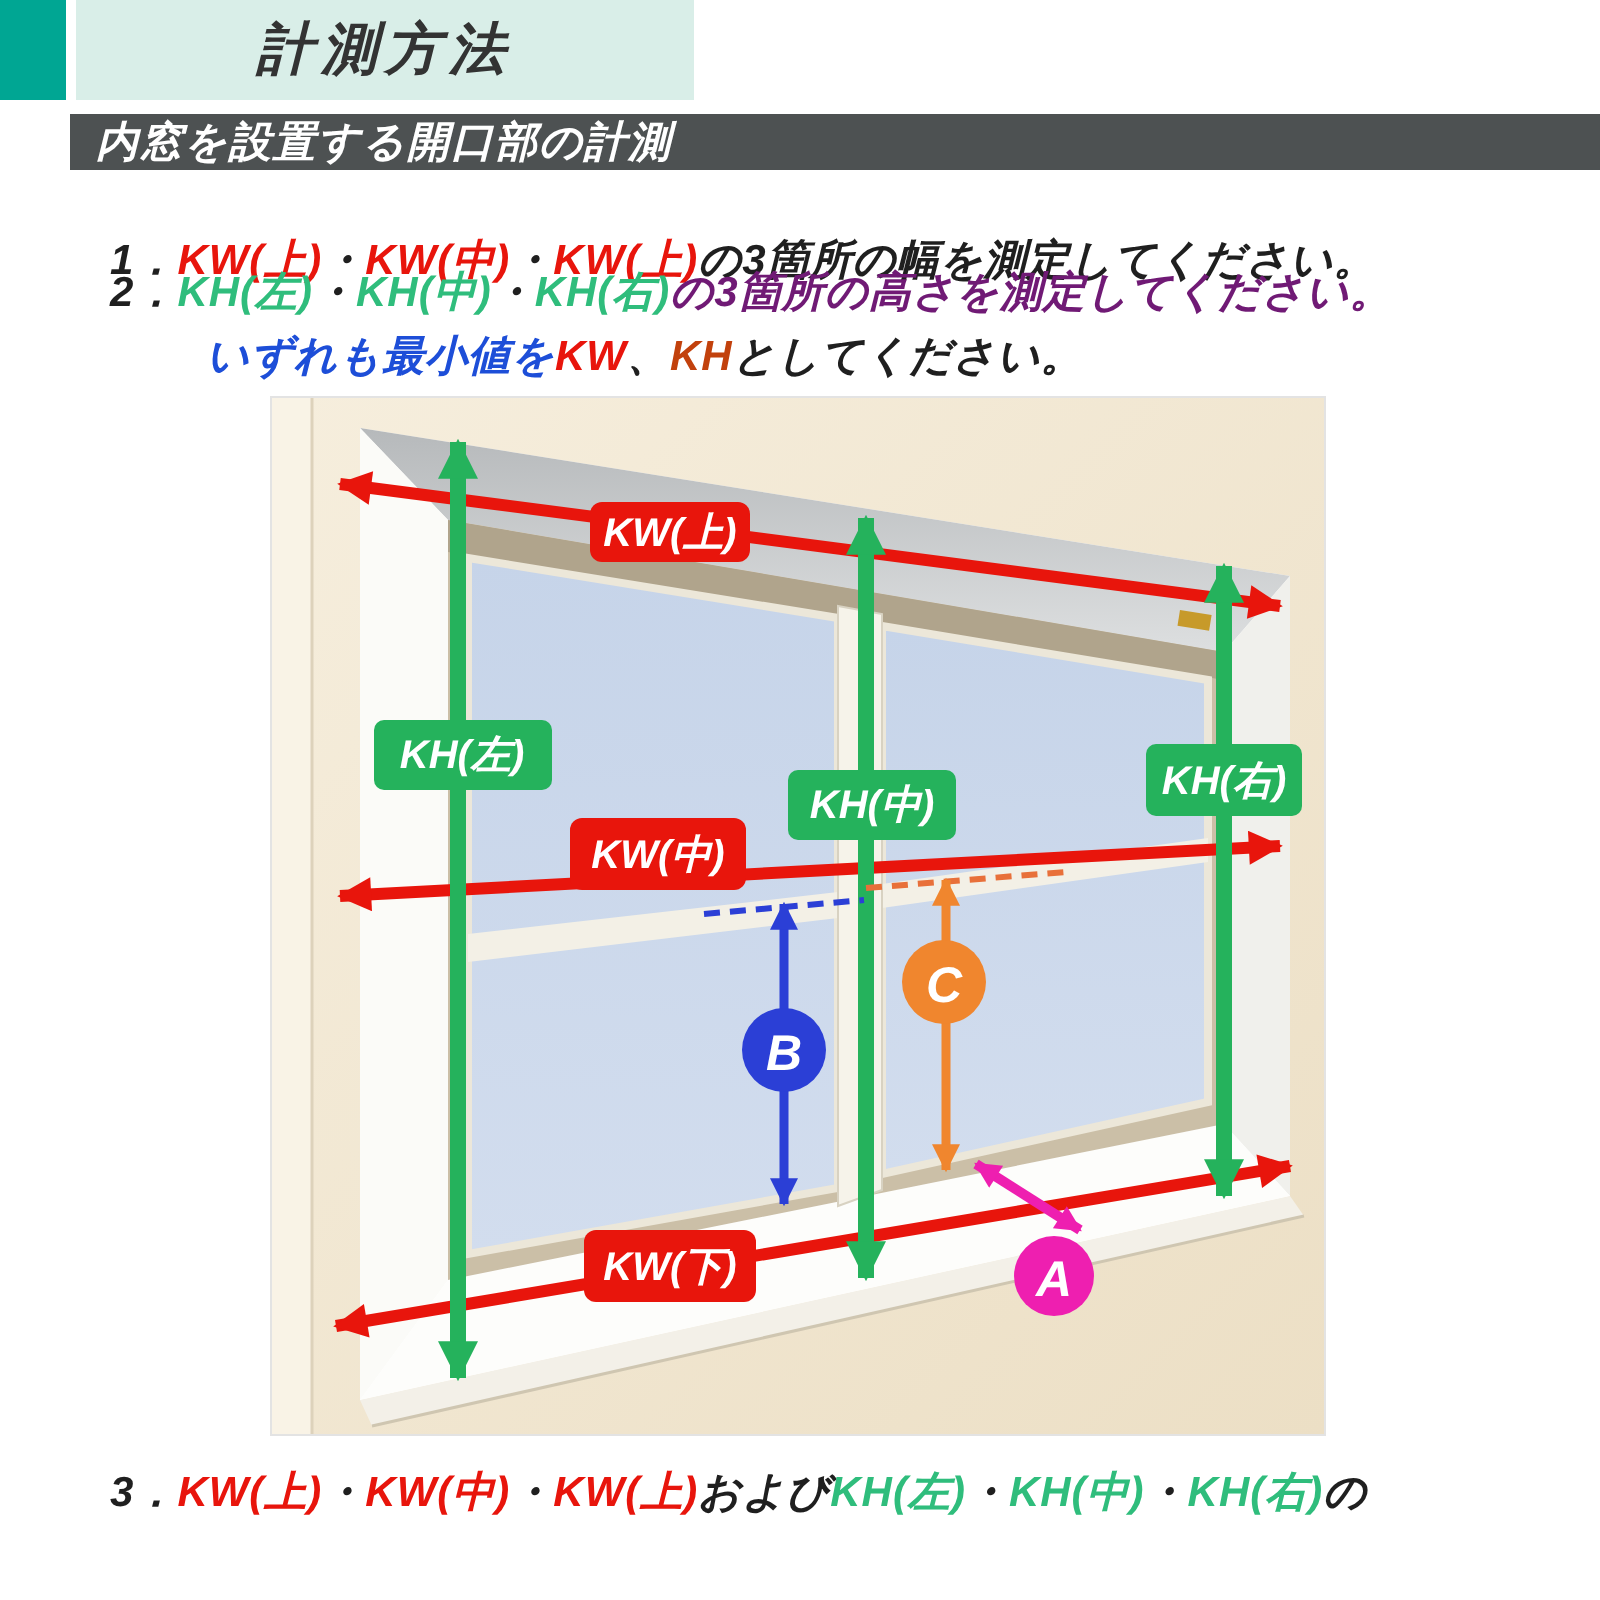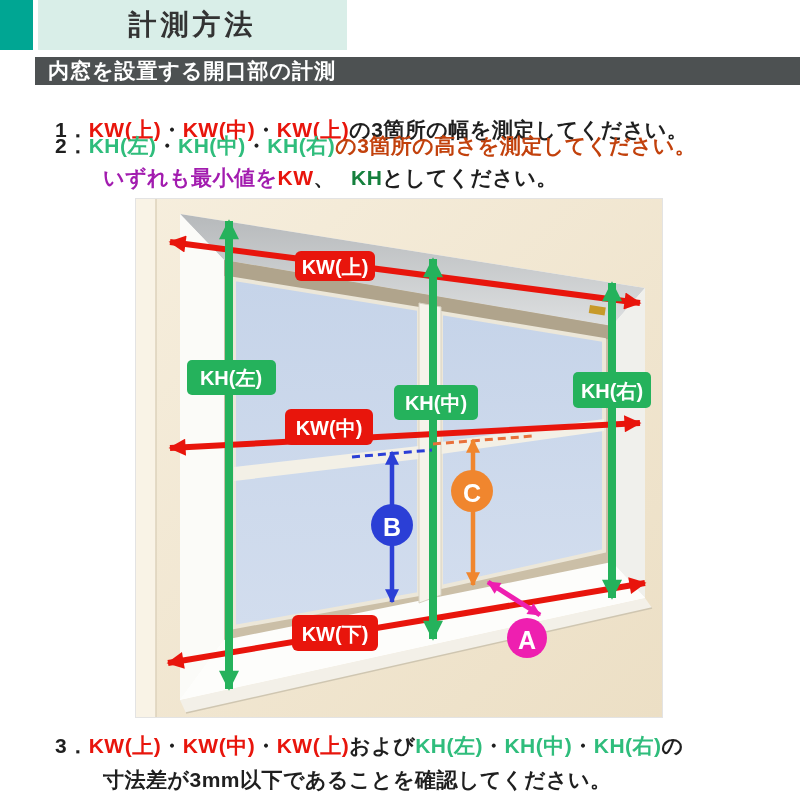--- a/index.html
+++ b/index.html
@@ -1,17 +1,17 @@
 <!DOCTYPE html>
 <html><head>
 <meta charset="utf-8">
 <style>
   html,body{margin:0;padding:0;background:#ffffff;}
   .page{position:relative;width:800px;height:800px;background:#ffffff;overflow:hidden;
-        font-family:"Liberation Sans","DejaVu Sans",sans-serif;color:#1f1f1f;}
+        font-family:"Liberation Sans","DejaVu Sans",sans-serif;color:#1f1f1f;font-style:italic;}
   .accent-square{position:absolute;left:0;top:0;width:33px;height:50px;background:#00a693;}
   .title-banner{position:absolute;left:38px;top:0;width:309px;height:50px;background:#d9eee8;
         display:flex;align-items:center;justify-content:center;}
   .page-title{font-size:28px;font-weight:bold;color:#333333;letter-spacing:4px;}
   .section-banner{position:absolute;left:35px;top:57px;width:796px;height:28px;background:#4d5152;
         display:flex;align-items:flex-start;padding-left:13px;box-sizing:border-box;}
   .section-title{font-size:21px;font-weight:bold;color:#ffffff;letter-spacing:1px;}
   .instr{position:absolute;font-size:21px;font-weight:bold;white-space:nowrap;letter-spacing:0.5px;}
   #i1{left:55px;top:116px;}
   #i2{left:55px;top:132px;}
@@ -31,24 +31,23 @@
   <div class="accent-square"></div>
   <div class="title-banner">
     <span class="page-title">計測方法</span>
   </div>
 
   <div class="section-banner">
     <span class="section-title">内窓を設置する開口部の計測</span>
   </div>
 
   <div class="instr" id="i1"><span style="color: rgb(31, 31, 31);">1．</span><span style="color: rgb(232, 21, 12);">KW(上)</span><span style="color: rgb(31, 31, 31);">・</span><span style="color: rgb(232, 21, 12);">KW(中)</span><span style="color: rgb(31, 31, 31);">・</span><span style="color: rgb(232, 21, 12);">KW(上)</span><span style="color: rgb(31, 31, 31);">の3箇所の幅を測定してください。</span></div>
-  <div class="instr" id="i2"><span style="color: rgb(31, 31, 31);">2．</span><span style="color: rgb(47, 189, 124);">KH(左)</span><span style="color: rgb(31, 31, 31);">・</span><span style="color: rgb(47, 189, 124);">KH(中)</span><span style="color: rgb(31, 31, 31);">・</span><span style="color: rgb(47, 189, 124);">KH(右)</span><span style="color: #c2410c;">の3箇所の高さを測定してください。</span></div>
-  <div class="instr" id="i2b"><span style="color: #a21caf;">いずれも最小値を</span><span style="color: rgb(232, 21, 12); text-align: right;">KW</span><span style="color: rgb(31, 31, 31);">、</span><span style="color: #15803d; margin-left: 16px;">KH</span><span style="color: rgb(31, 31, 31);">としてください。</span></div>
+  <div class="instr" id="i2"><span style="color: rgb(31, 31, 31);">2．</span><span style="color: rgb(47, 189, 124);">KH(左)</span><span style="color: rgb(31, 31, 31);">・</span><span style="color: rgb(47, 189, 124);">KH(中)</span><span style="color: rgb(31, 31, 31);">・</span><span style="color: rgb(47, 189, 124);">KH(右)</span><span style="color: #701a75;">の3箇所の高さを測定してください。</span></div>
+  <div class="instr" id="i2b"><span style="color: #1d4ed8;">いずれも最小値を</span><span style="color: rgb(232, 21, 12); text-align: right;">KW</span><span style="color: rgb(31, 31, 31);">、</span><span style="color: #c2410c;">KH</span><span style="color: rgb(31, 31, 31);">としてください。</span></div>
   <div class="instr" id="i3"><span style="color: rgb(31, 31, 31);">3．</span><span style="color: rgb(232, 21, 12);">KW(上)</span><span style="color: rgb(31, 31, 31);">・</span><span style="color: rgb(232, 21, 12);">KW(中)</span><span style="color: rgb(31, 31, 31);">・</span><span style="color: rgb(232, 21, 12);">KW(上)</span><span style="color: rgb(31, 31, 31);">および</span><span style="color: rgb(47, 189, 124);">KH(左)</span><span style="color: rgb(31, 31, 31);">・</span><span style="color: rgb(47, 189, 124);">KH(中)</span><span style="color: rgb(31, 31, 31);">・</span><span style="color: rgb(47, 189, 124);">KH(右)</span><span style="color: rgb(31, 31, 31);">の</span></div>
-  <div class="instr" id="i3b"><span style="color: rgb(31, 31, 31);">寸法差が3mm以下であることを確認してください。</span></div>
 
   <div class="photo">
   <svg width="526" height="518" viewBox="0 0 526 518">
     <defs>
       <linearGradient id="wallg" x1="0" y1="0" x2="1" y2="1">
         <stop offset="0" stop-color="#f6eedd"></stop>
             <stop offset="1" stop-color="#ecdfc5"></stop>
       </linearGradient>
       <linearGradient id="soffitg" x1="0" y1="0" x2="0" y2="1">
         <stop offset="0" stop-color="#b6b9bb"></stop>

